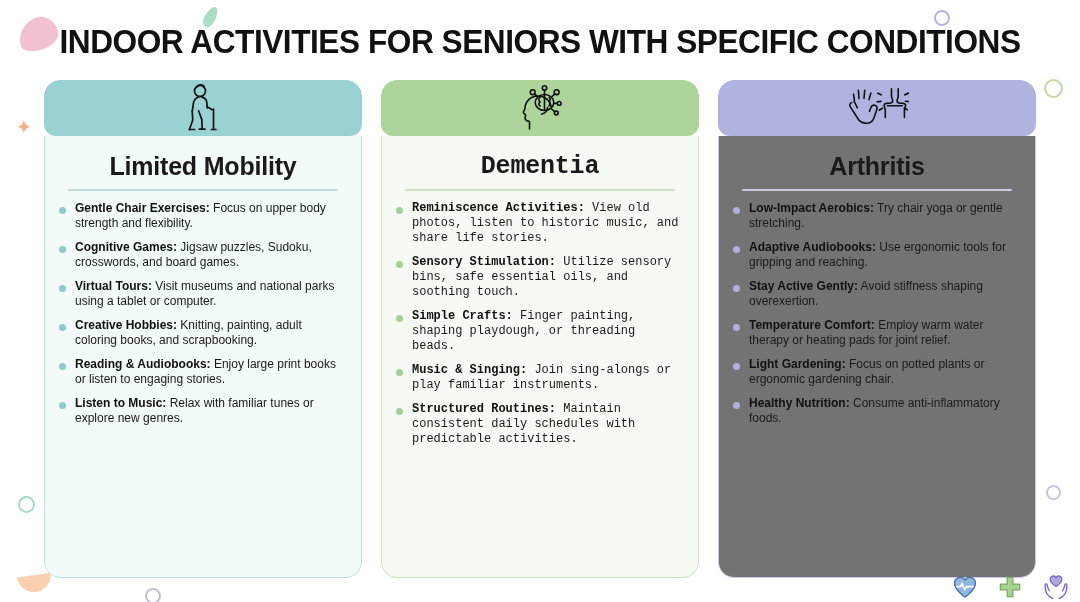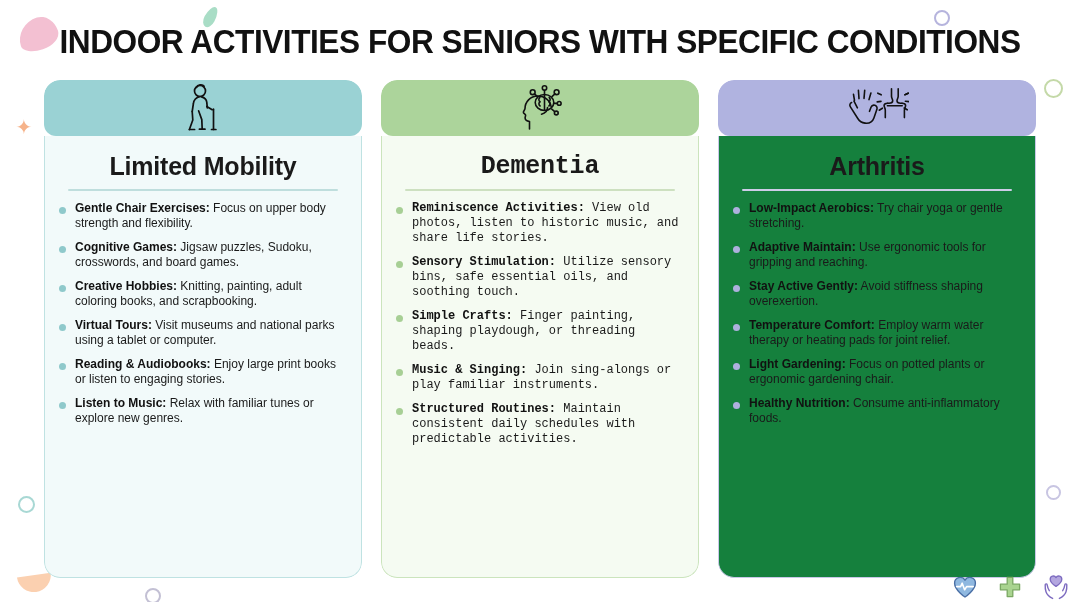--- a/index.html
+++ b/index.html
@@ -172,21 +172,21 @@
   .card.teal   .card-body { background: #f2fafa; border-color: #bfe2e2; }
   .card.teal   .card-rule { background: #bfdedd; }
   .card.teal   .dot       { background: #8fc9cb; }
 
   .card.green  .card-head { background: #ACD49B; }
   .card.green  .card-body { background: #f5fbf2; border-color: #cbe4bd; font-family: Liberation Mono, monospace; }
   .card.green  .card-rule { background: #cde0c0; }
   .card.green  .dot       { background: #a7cf95; }
 
   .card.purple .card-head { background: #B0B3E0; }
-  .card.purple .card-body { background: #15803d; border-color: #c9c8e8; }
+  .card.purple .card-body { background: #737373; border-color: #c9c8e8; }
   .card.purple .card-rule { background: #cdcde8; }
   .card.purple .dot       { background: #aeb0de; }
 
   
   .footer-icons {
     position: absolute;
     left: 952px; top: 574px;
     width: 118px;
     display: flex;
     align-items: center;
@@ -227,22 +227,22 @@
           <path d="M31.5 47.5h4.4"></path>
         </svg>
       </span>
     </div>
     <div class="card-body">
       <div class="card-title">Limited Mobility</div>
       <div class="card-rule"></div>
       <ul class="items">
         <li><span class="dot"></span><span class="lead">Gentle Chair Exercises:</span><span> Focus on upper body strength and flexibility.</span></li>
         <li><span class="dot"></span><span class="lead">Cognitive Games:</span><span> Jigsaw puzzles, Sudoku, crosswords, and board games.</span></li>
+        <li><span class="dot"></span><span class="lead">Virtual Tours:</span><span> Visit museums and national parks using a tablet or computer.</span></li>
         <li><span class="dot"></span><span class="lead">Creative Hobbies:</span><span> Knitting, painting, adult coloring books, and scrapbooking.</span></li>
-        <li><span class="dot"></span><span class="lead">Virtual Tours:</span><span> Visit museums and national parks using a tablet or computer.</span></li>
         <li><span class="dot"></span><span class="lead">Reading &amp; Audiobooks:</span><span> Enjoy large print books or listen to engaging stories.</span></li>
         <li><span class="dot"></span><span class="lead">Listen to Music:</span><span> Relax with familiar tunes or explore new genres.</span></li>
       </ul>
     </div>
   </div>
 
   <div class="card green">
     <div class="card-head">
       <span>
         <svg width="52" height="50" viewBox="0 0 52 50" fill="none" stroke="#111" stroke-width="1.6" stroke-linecap="round" stroke-linejoin="round">
@@ -294,21 +294,21 @@
           <path d="M63 10.8l3.4-1.6" transform="translate(-3)"></path>
           <path d="M60 10.6l3-1.4M60.4 17.2l3.6.4M59.2 24l3 1.8"></path>
         </svg>
       </span>
     </div>
     <div class="card-body">
       <div class="card-title">Arthritis</div>
       <div class="card-rule"></div>
       <ul class="items">
         <li><span class="dot"></span><span class="lead">Low-Impact Aerobics:</span><span> Try chair yoga or gentle stretching.</span></li>
-        <li><span class="dot"></span><span class="lead">Adaptive Maintain:</span><span> Use ergonomic tools for gripping and reaching.</span></li>
+        <li><span class="dot"></span><span class="lead">Adaptive Audiobooks:</span><span> Use ergonomic tools for gripping and reaching.</span></li>
         <li><span class="dot"></span><span class="lead">Stay Active Gently:</span><span> Avoid stiffness shaping overexertion.</span></li>
         <li><span class="dot"></span><span class="lead">Temperature Comfort:</span><span> Employ warm water therapy or heating pads for joint relief.</span></li>
         <li><span class="dot"></span><span class="lead">Light Gardening:</span><span> Focus on potted plants or ergonomic gardening chair.</span></li>
         <li><span class="dot"></span><span class="lead">Healthy Nutrition:</span><span> Consume anti-inflammatory foods.</span></li>
       </ul>
     </div>
   </div>
 
 </div>
 

